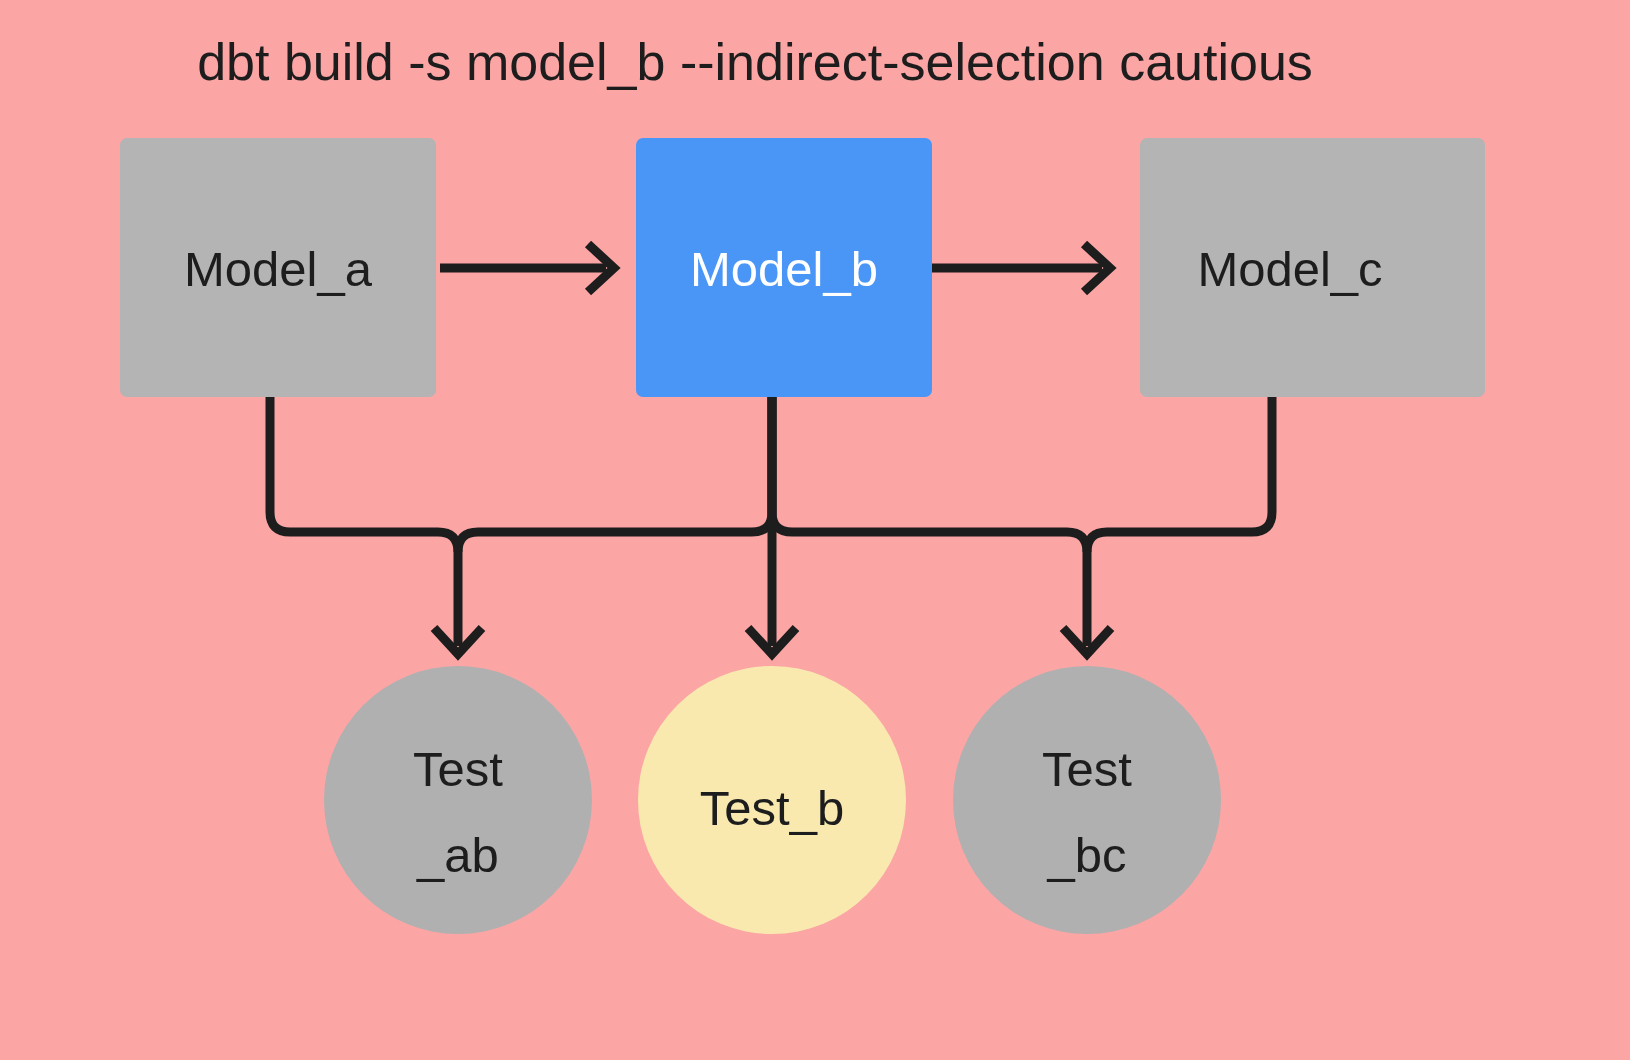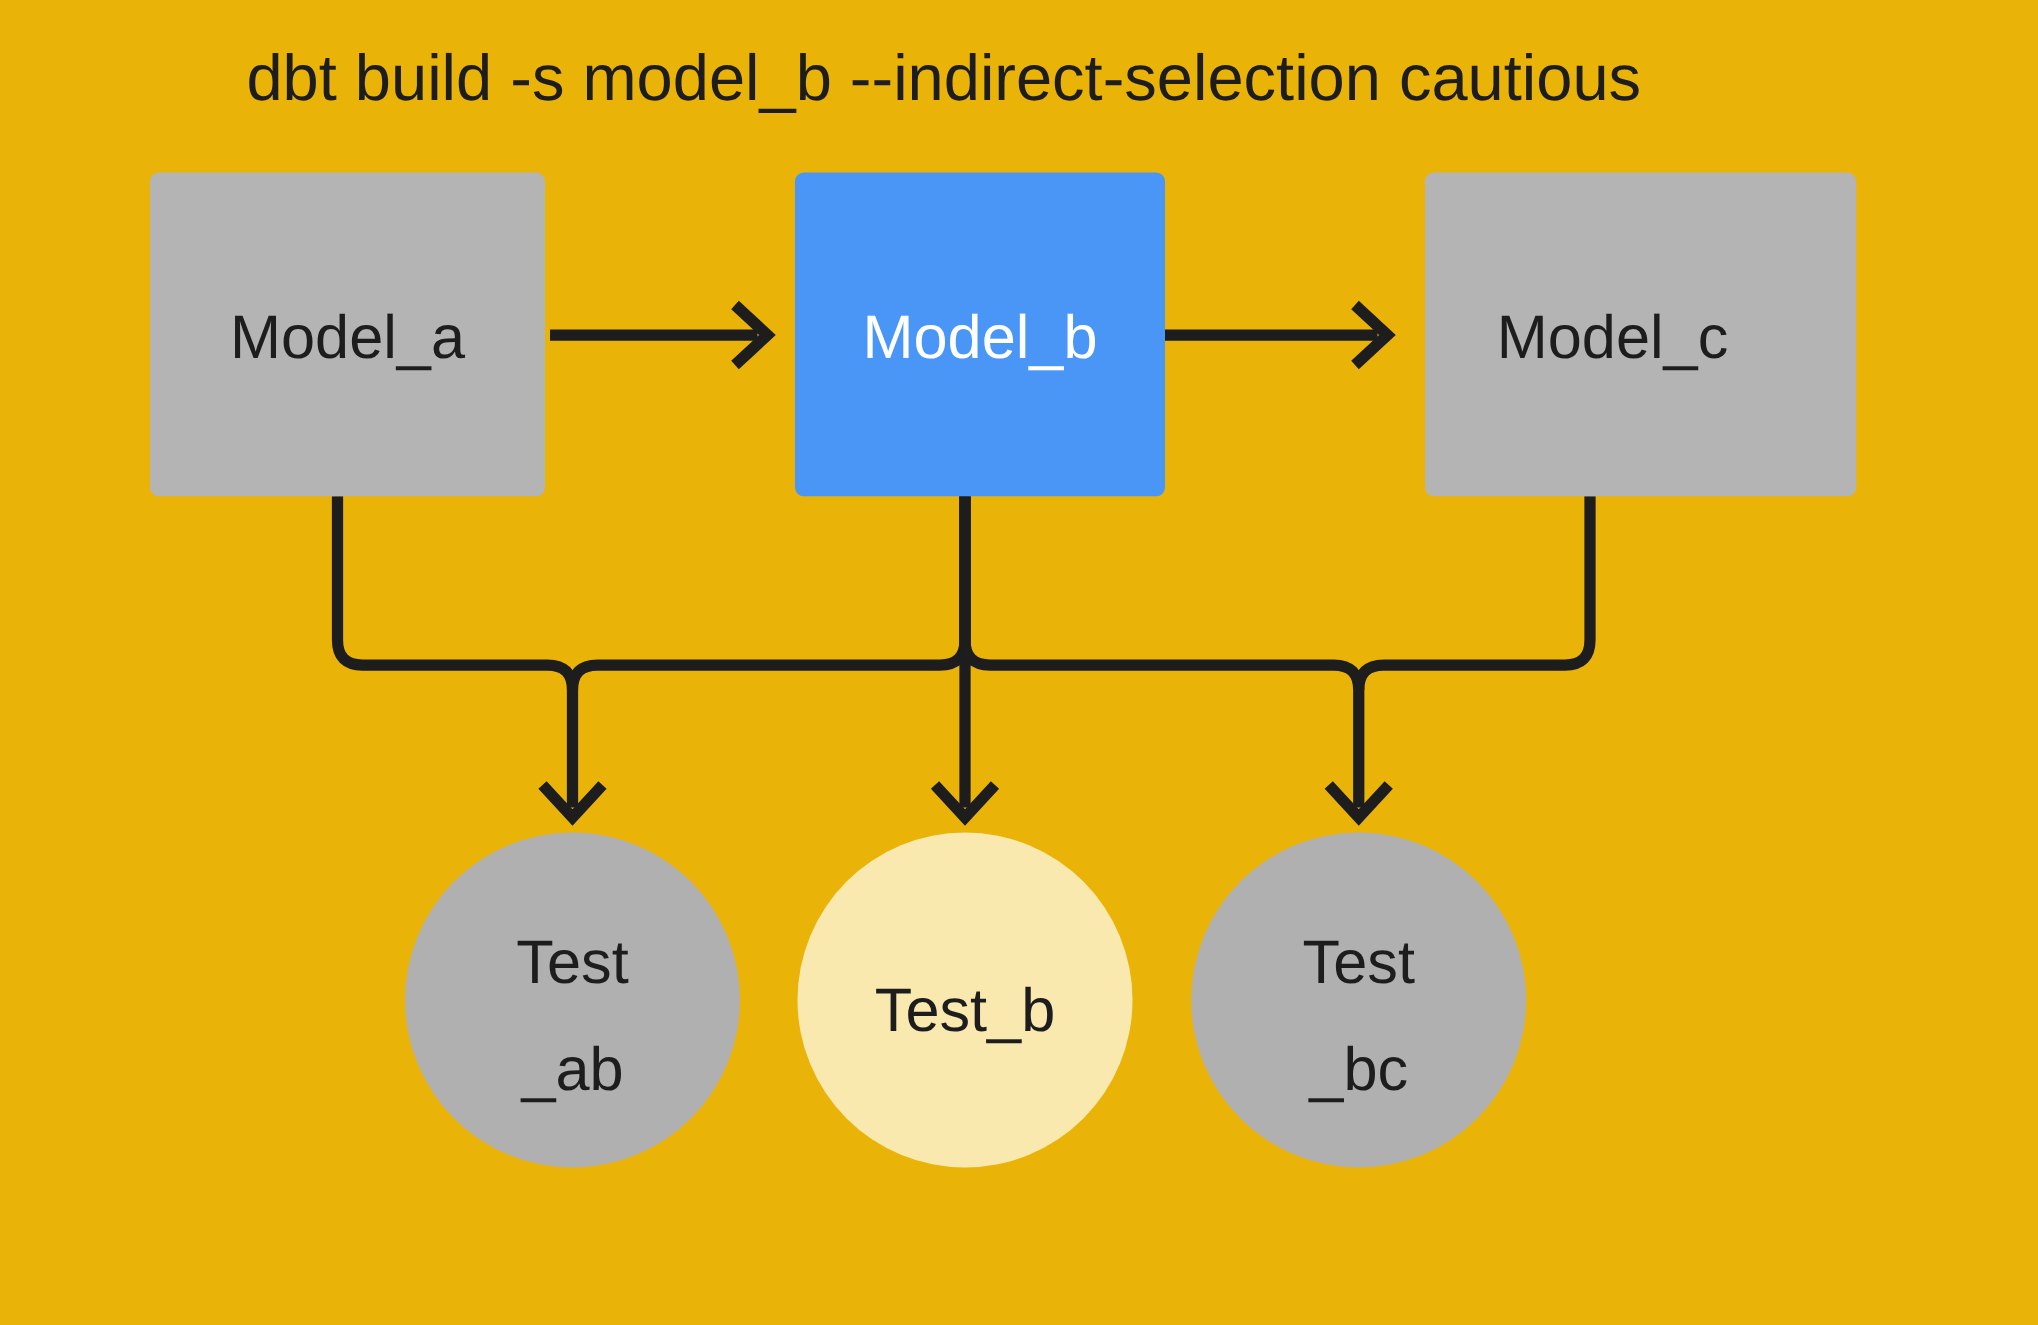--- a/index.html
+++ b/index.html
@@ -10,21 +10,21 @@
   body {
     width: 1630px;
     height: 1060px;
     font-family: "Liberation Sans", sans-serif;
     overflow: hidden;
   }
   #diagram-root {
     position: relative;
     width: 1630px;
     height: 1060px;
-    background: #eab308;
+    background: #fca5a5;
   }
   svg.canvas {
     position: absolute;
     top: 0;
     left: 0;
     width: 1630px;
     height: 1060px;
     display: block;
   }
   text {

